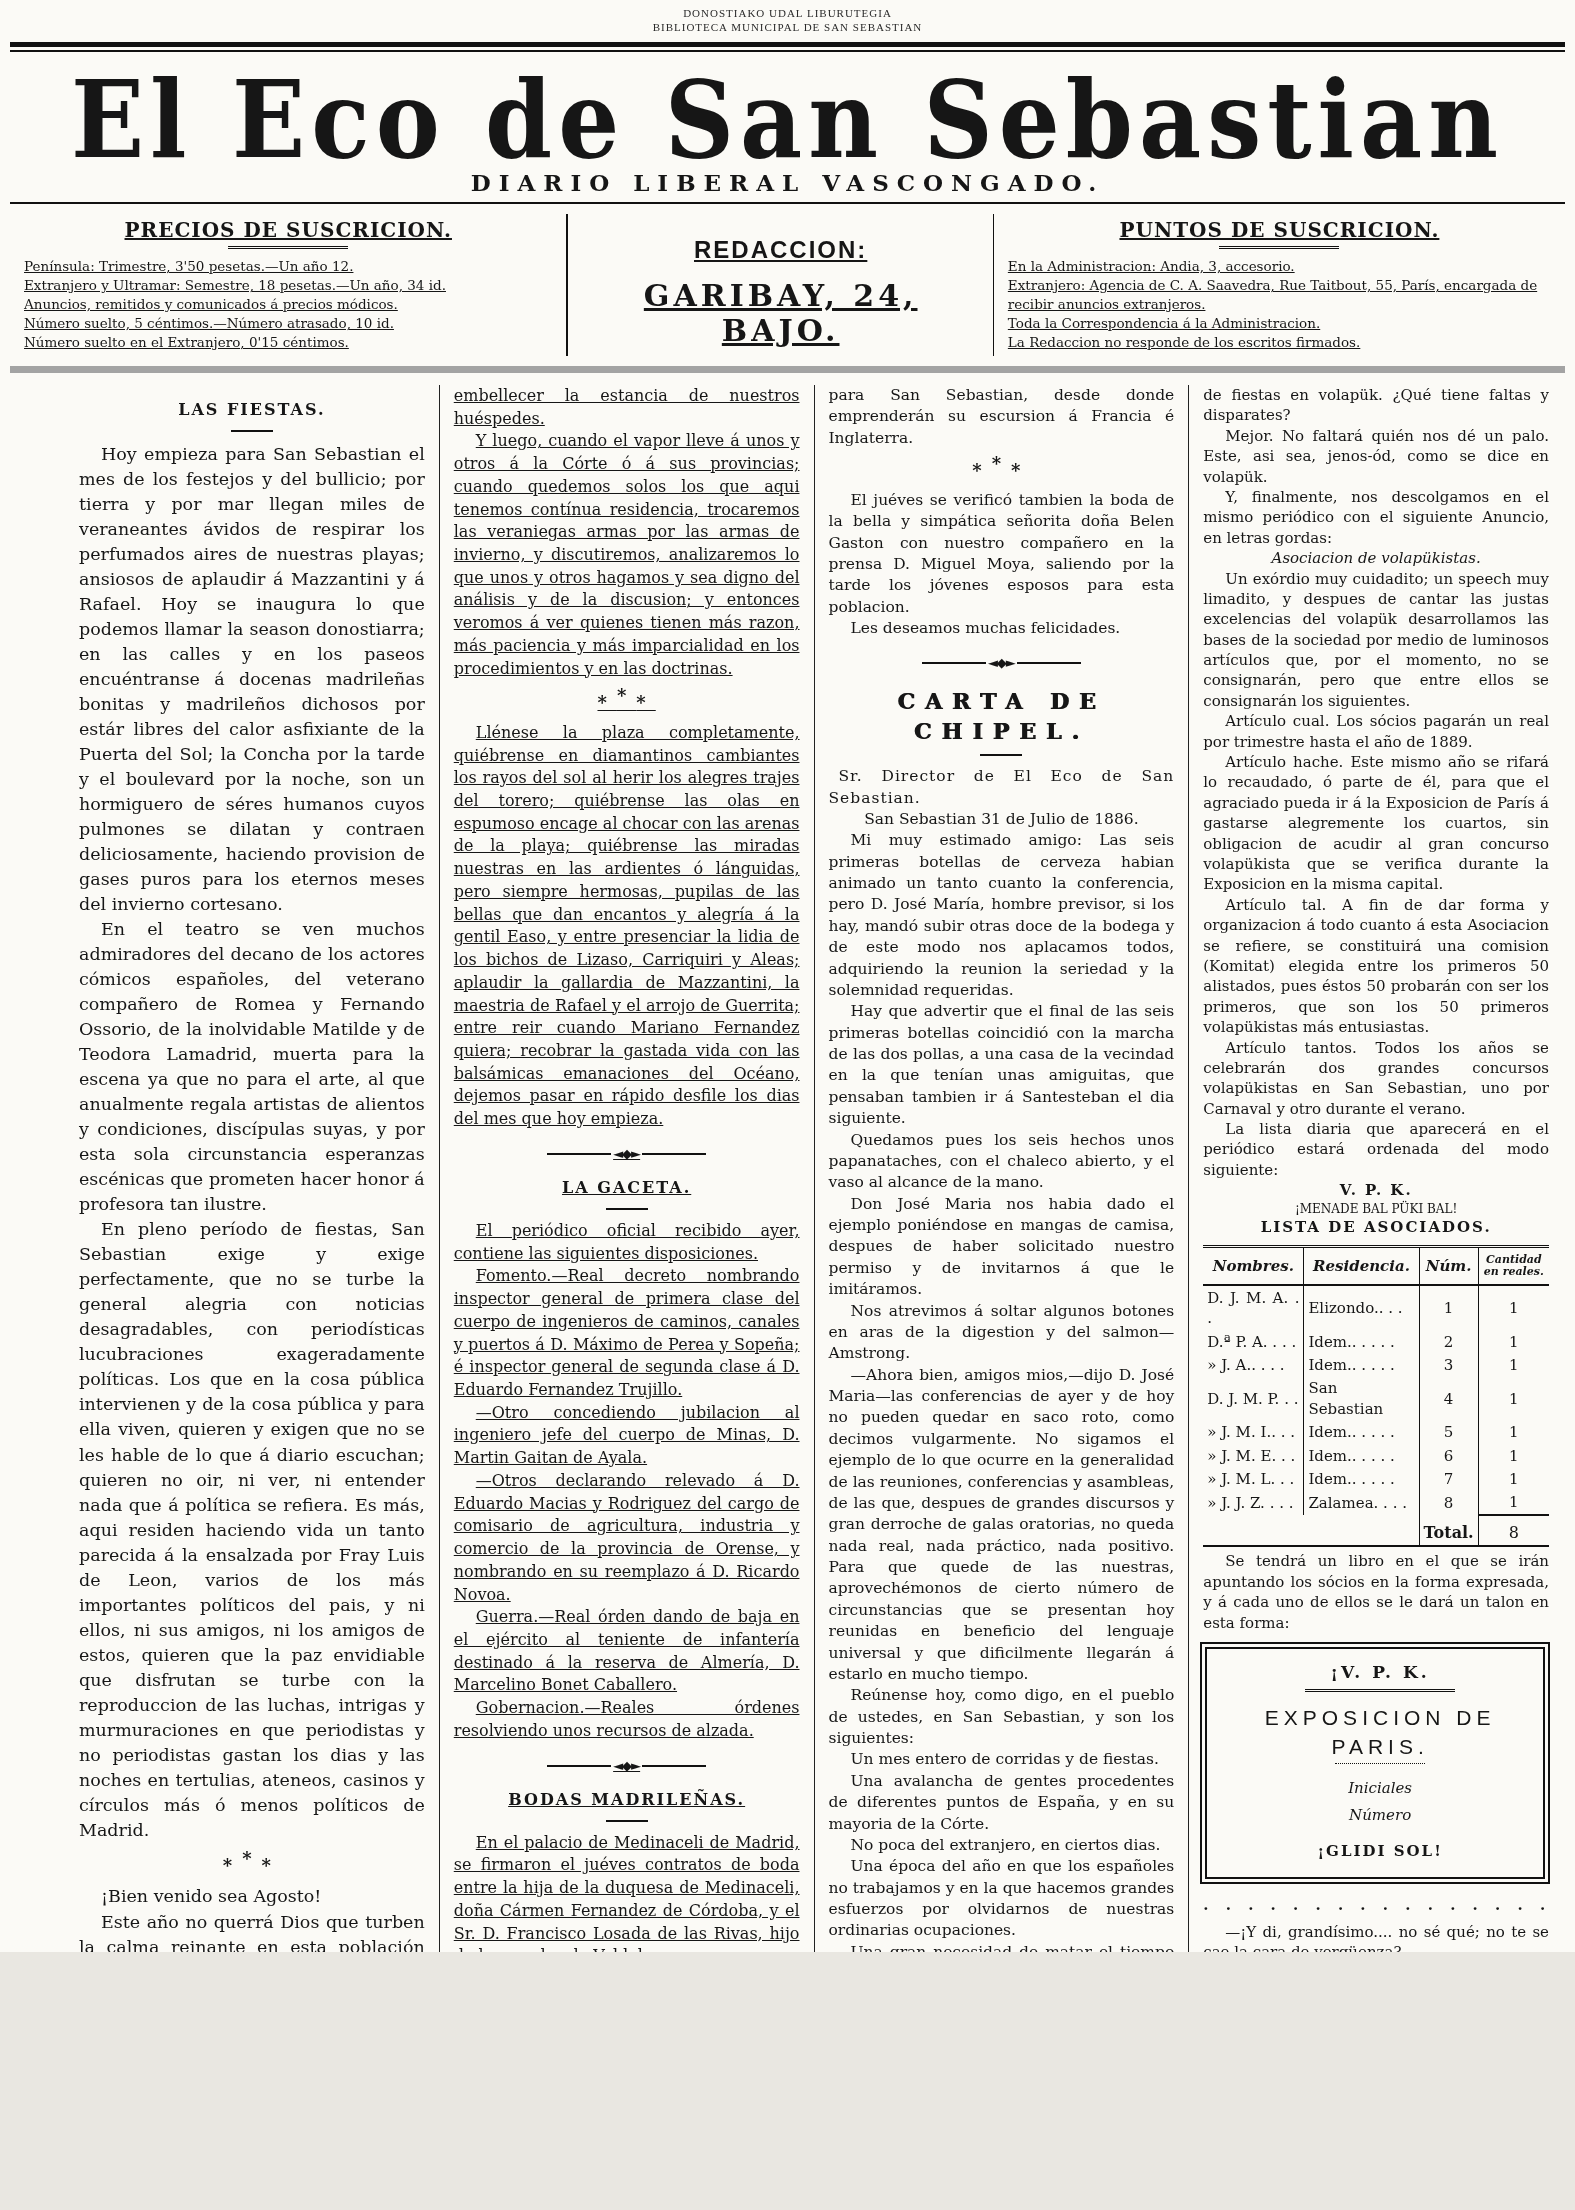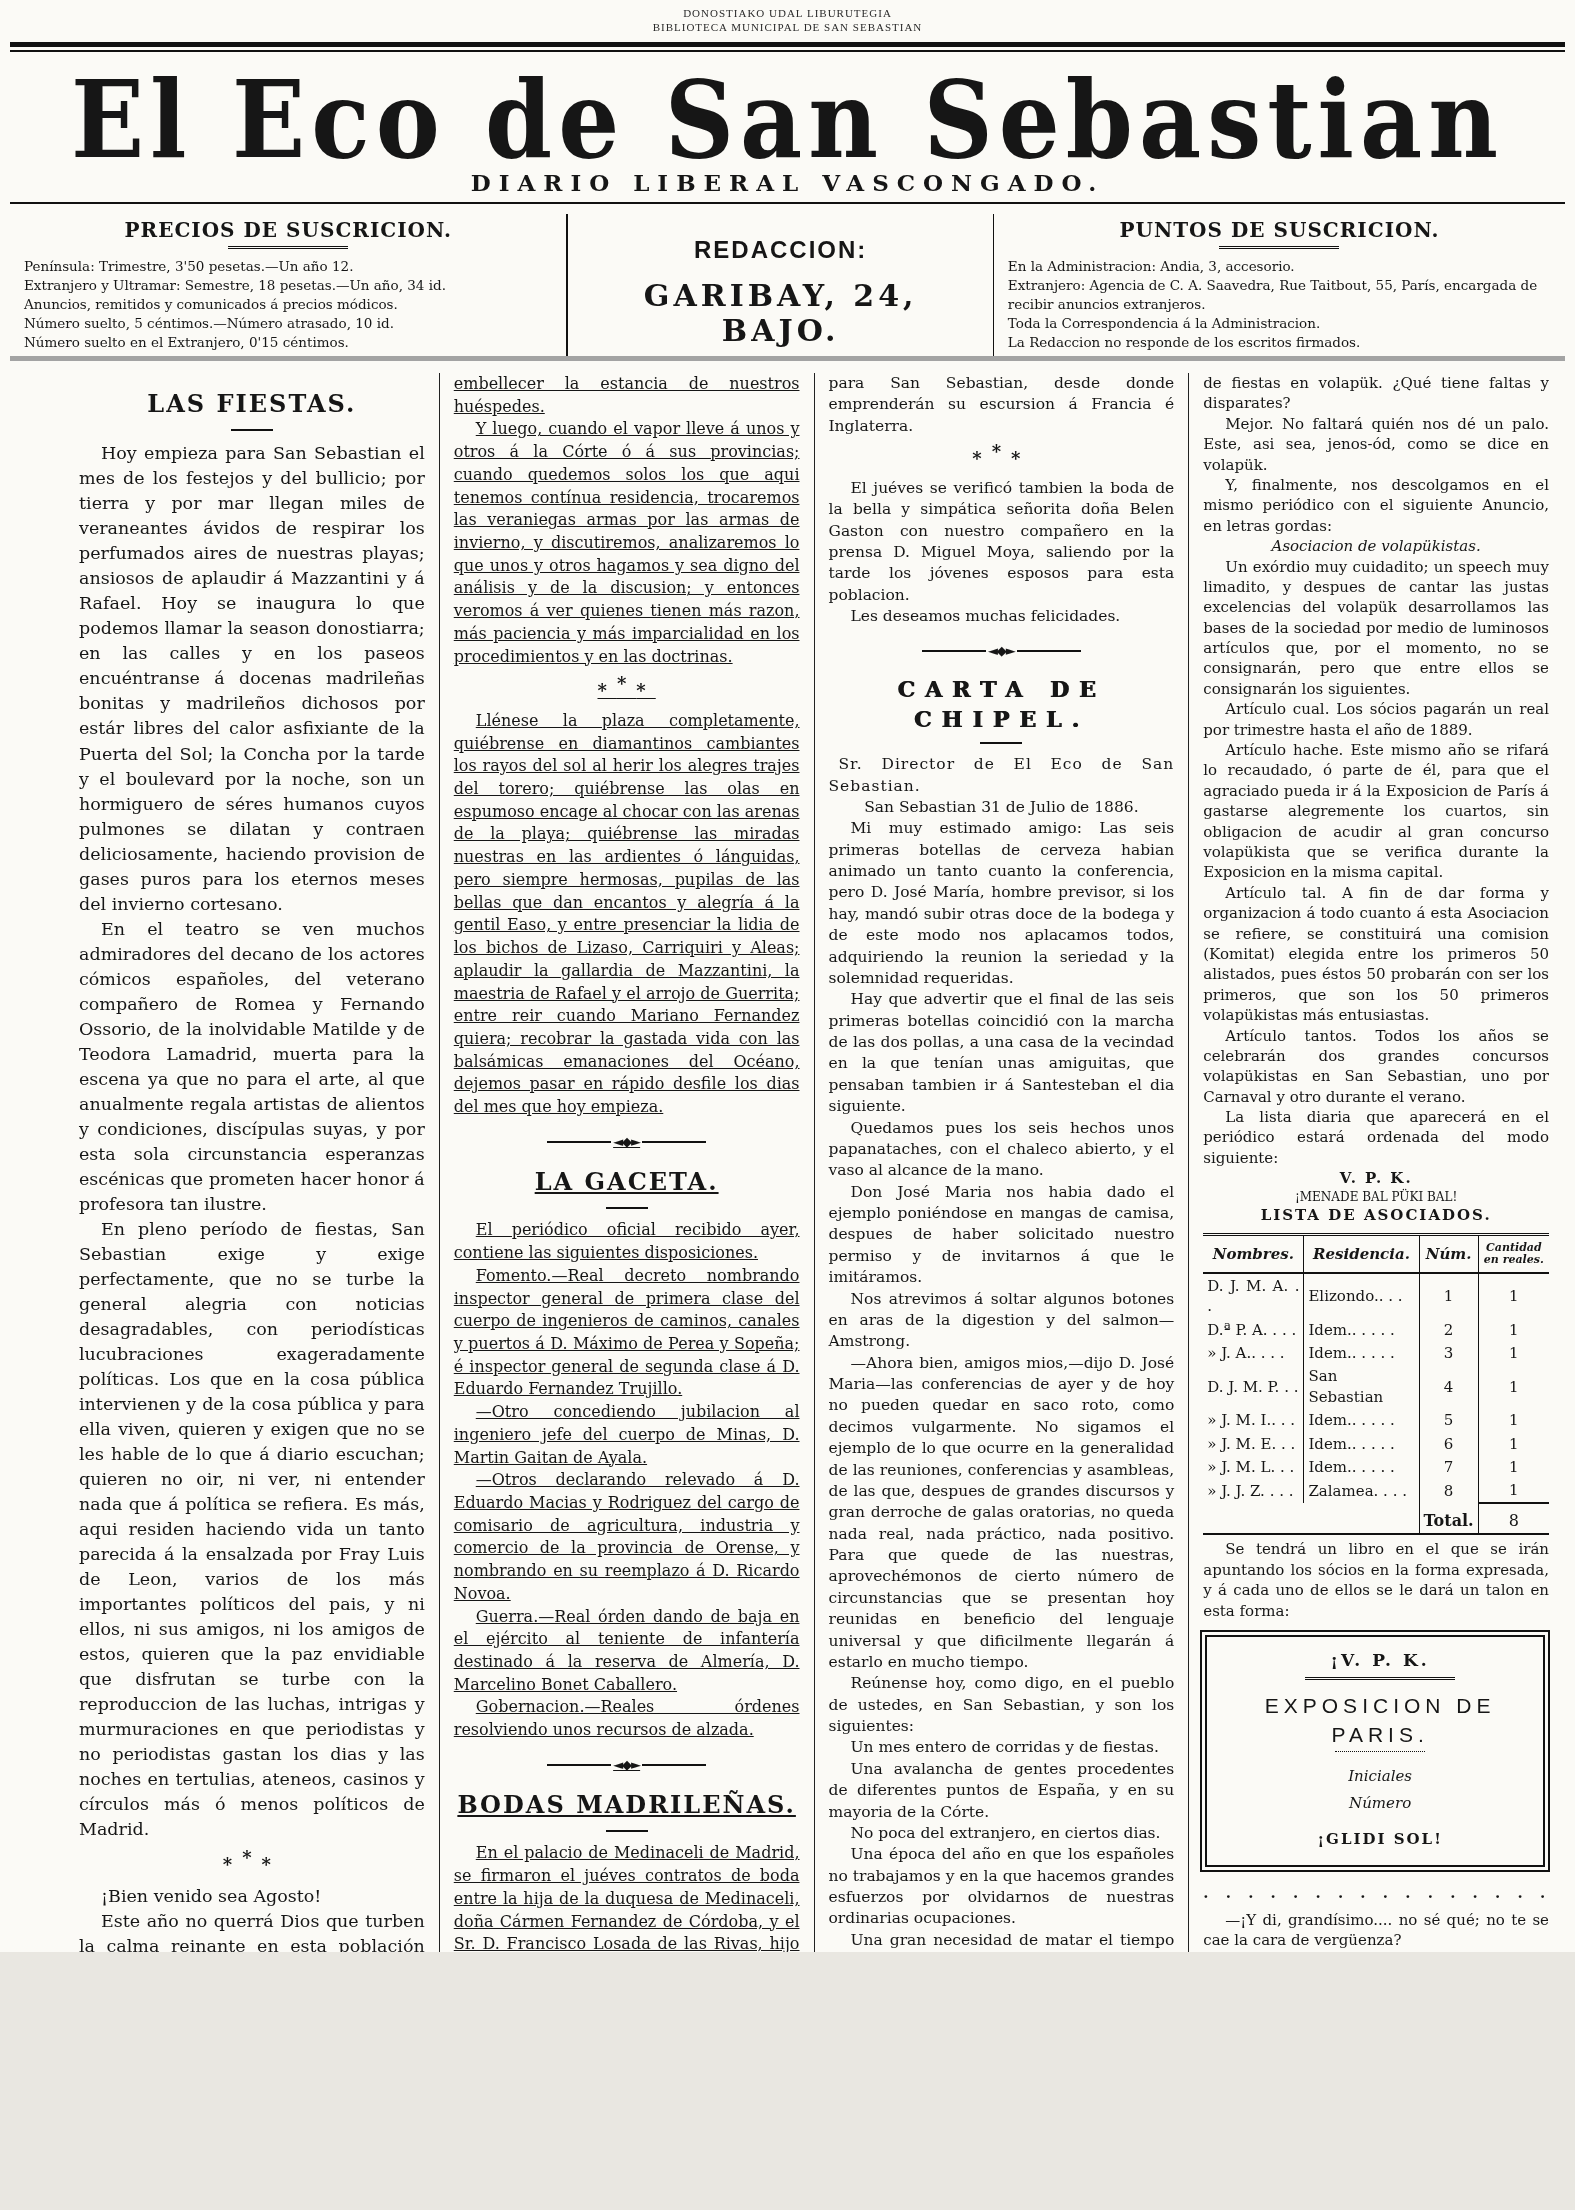--- a/index.html
+++ b/index.html
@@ -10,21 +10,21 @@
   }
   .stamp{ text-align:center;padding-top:6px;font-size:11px;line-height:14px;
     letter-spacing:1px;color:#2a2a2a;font-family:"Liberation Serif",serif;}
   .dateline{ display:flex;justify-content:space-between;align-items:baseline;
     padding:0 65px;margin-top:40px;font-size:22px;font-weight:bold;}
   .rule-thick{border-top:5px solid #111;border-bottom:2px solid #111;height:3px;margin:8px 10px 0 10px;}
   .rule-thin{border-top:2px solid #111;margin:6px 10px 0 10px;}
   .masthead{ text-align:center;font-size:96px;font-weight:bold;letter-spacing:6px;
     margin-top:4px;transform:scaleY(1.12);transform-origin:top;white-space:nowrap;}
   .subtitle{ text-align:center;font-size:23px;font-weight:bold;letter-spacing:8px;}
-  .boxes{ display:flex;margin:10px 10px 0 10px;border-bottom:5px solid #a3a3a3;}
+  .boxes{ display:flex;margin:10px 10px 0 10px;border-bottom:7px solid #a3a3a3;padding-bottom:10px;text-decoration:underline;}
   .box{ padding:4px 14px;}
   .box-title{ text-align:center;font-weight:bold;font-size:20px;letter-spacing:1px;}
   .box-title-sep{ width:120px;margin:4px auto 8px auto;border-top:3px double #111;}
   .box-line{ font-size:13.5px;line-height:19px;margin:0;}
   .box-precios{ width:36%;}
   .box-redaccion{ width:27%;border-left:2px solid #111;border-right:1px solid #111;text-align:center;}
   .box-puntos{ width:37%;}
   .redaccion-label{ font-family:"Liberation Sans",sans-serif;font-weight:bold;font-size:24px;
     letter-spacing:2px;margin-top:18px;}
   .redaccion-addr{ font-weight:bold;font-size:30px;letter-spacing:4px;margin-top:14px;}
@@ -32,21 +32,21 @@
   .col{ flex:1;padding:0 14px;overflow:hidden;text-align:justify;}
   .col+.col{ border-left:1.5px solid #222;}
   .col1{ font-size:17.5px;line-height:1.43;}
   .col2{ font-size:16px;line-height:1.42;text-decoration:underline;}
   .col3{ font-size:15.5px;line-height:1.38;}
   .col4{ font-size:15px;line-height:1.36;}
   .para{ margin:0;text-indent:22px;}
   .noindent{ text-indent:0;}
   .center{ text-align:center;text-indent:0;}
   .italic{ font-style:italic;}
-  .article-title{ text-align:center;font-weight:bold;font-size:24px;letter-spacing:2px;margin-top:14px;}
+  .article-title{ text-align:center;font-weight:bold;font-size:16px;letter-spacing:2px;margin-top:14px;}
   .fancy{ letter-spacing:10px;font-size:22px;text-shadow:1px 0 0 #161616;}
   .title-rule{ width:42px;border-top:2px solid #111;margin:8px auto 10px auto;}
   .stars{ text-align:center;margin:10px 0 6px 0;font-size:18px;font-weight:bold;letter-spacing:10px;}
   .stars .mid{ position:relative;top:-7px;}
   .orn{ display:flex;align-items:center;justify-content:center;margin:14px 0 2px 0;}
   .orn::before,.orn::after{ content:"";width:64px;border-top:2.5px solid #111;}
   .orn-mid{ font-family:"DejaVu Sans",sans-serif;font-size:13px;padding:0 2px;letter-spacing:-1px;}
   .salut{ text-indent:10px;margin-top:6px;}
   .smallcaps{ letter-spacing:1px;}
   .tbl{ width:100%;border-collapse:collapse;margin:8px 0 4px 0;

